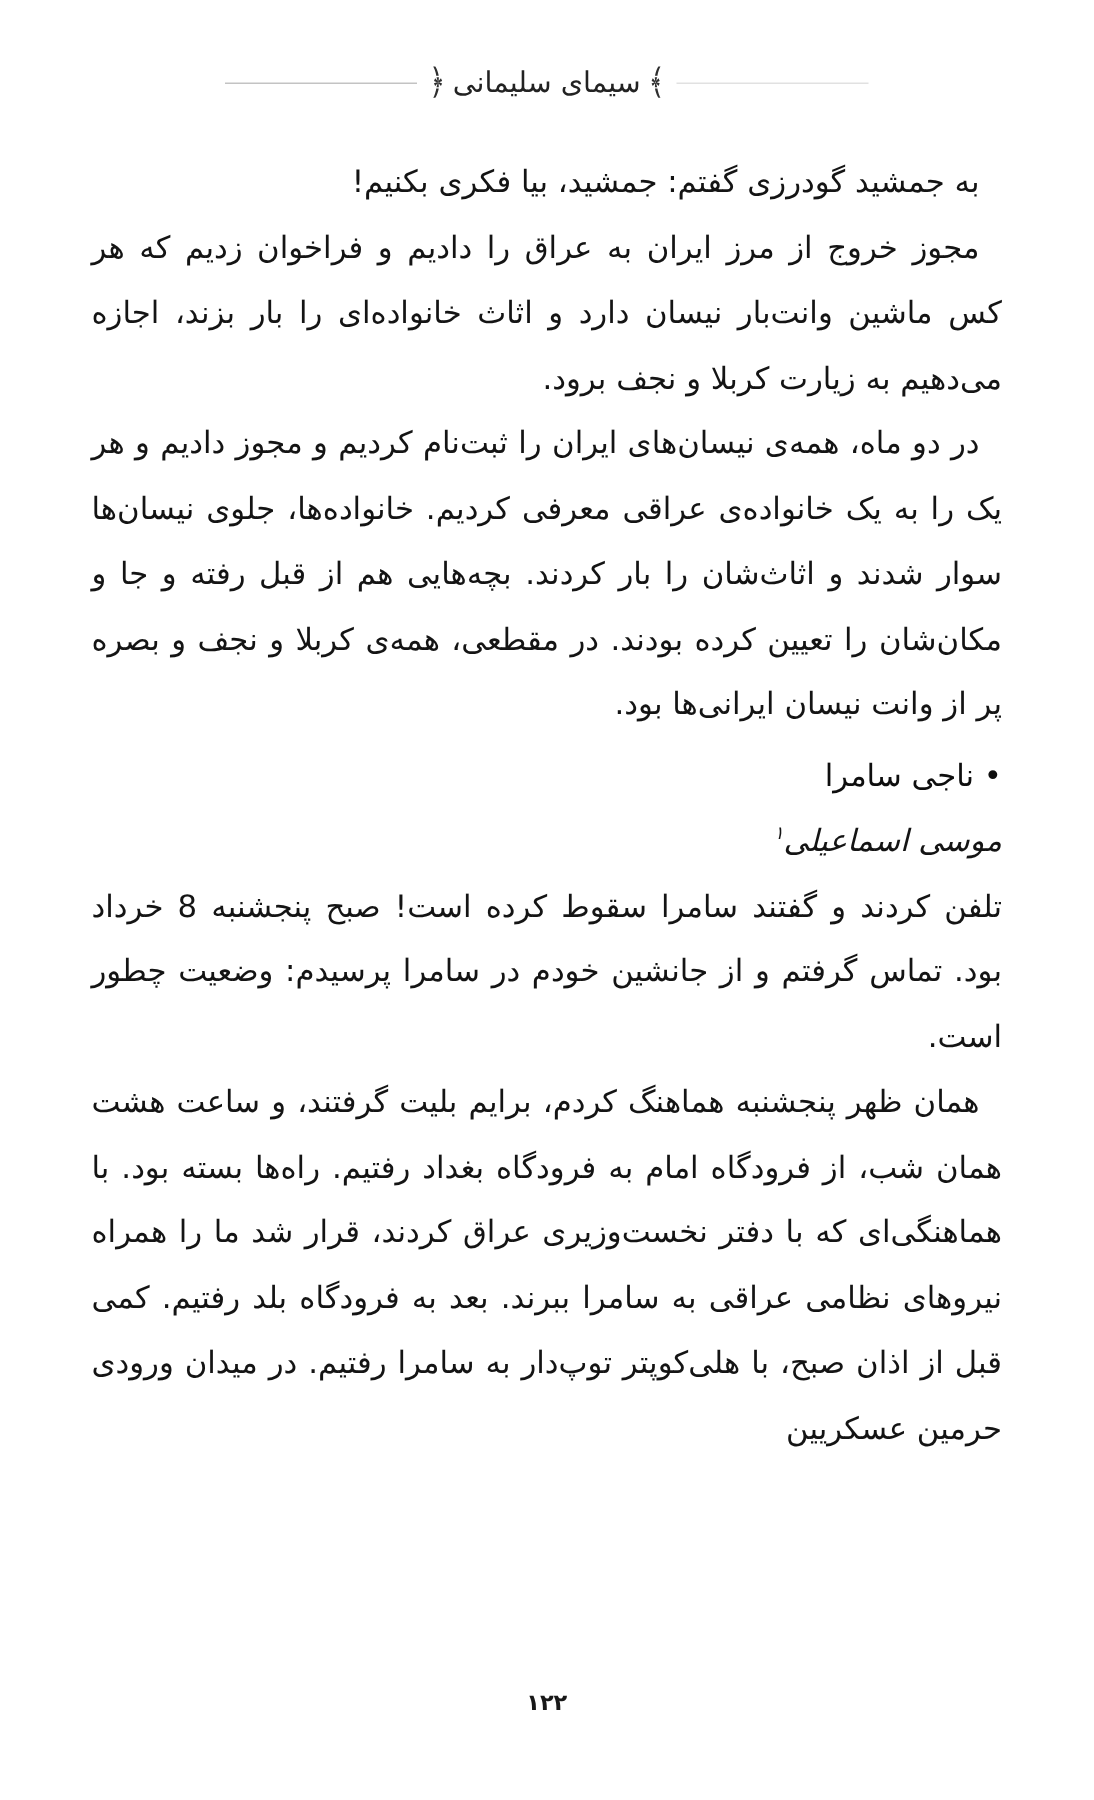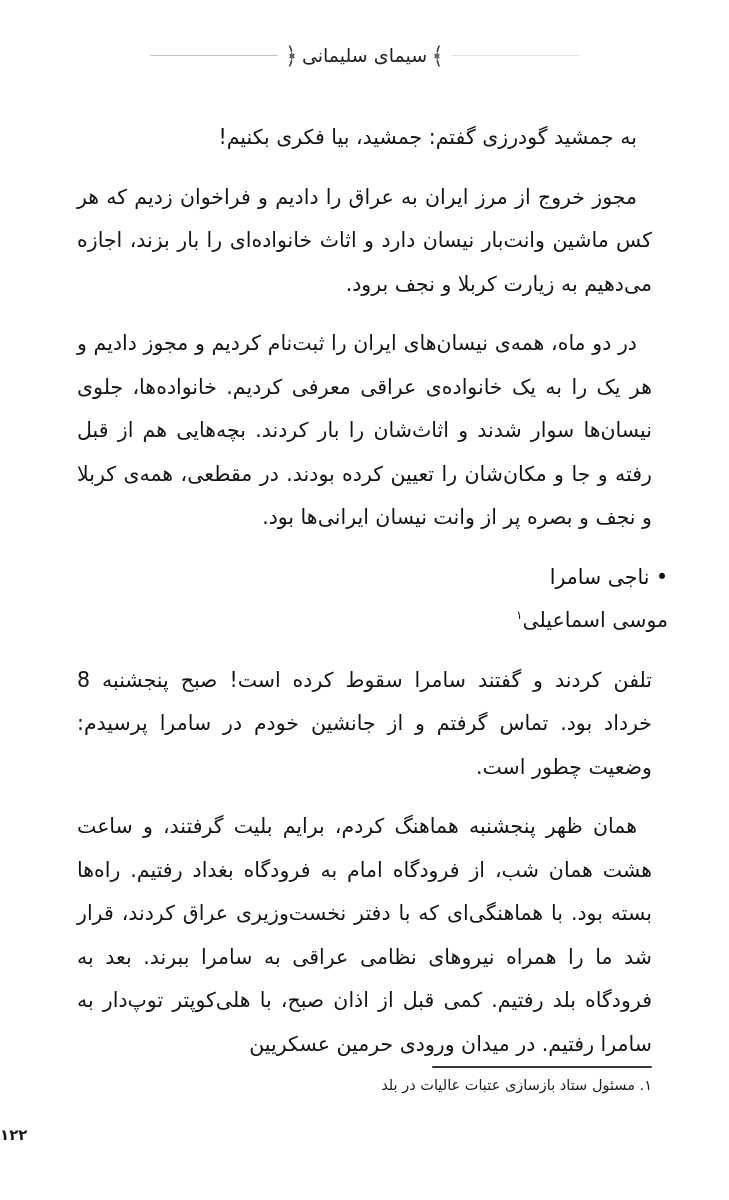--- a/index.html
+++ b/index.html
@@ -54,29 +54,29 @@
     position: absolute;
     top: 100px;
     right: 61px;
     width: 607px;
     direction: rtl;
     text-align: justify;
     font-size: 20.5px;
     line-height: 43.5px;
     color: #141414;
   }
-  .para { margin: 16px; text-indent: 15px; }
+  .para { margin: 0; text-indent: 15px; }
   .para.noindent { text-indent: 0; }
   .section-heading {
     margin: 4px 0 0 0;
     text-indent: 0;
     font-weight: normal;
     color: #0e0e0e;
   }
-  .author-line { margin: 0; text-indent: 0; }
+  .author-line { margin: 0; text-indent: 0; font-style: italic; }
   .author-line sup {
     font-size: 12px;
     line-height: 0;
     vertical-align: 8px;
   }
 
   
   .footnote-block {
     position: absolute;
     top: 1066px;
@@ -95,20 +95,21 @@
     font-size: 14.5px;
     color: #1a1a1a;
     white-space: nowrap;
   }
 
   
   .page-number {
     position: absolute;
     top: 1126px;
     left: 0; right: 0;
+    text-align: center;
     font-size: 15px;
     font-weight: bold;
     color: #181818;
   }
 </style>
 </head>
 <body>
 
 <div class="page">
 
@@ -129,20 +130,16 @@
 
     <p class="para section-heading">• ناجی سامرا</p>
 
     <p class="para author-line"><span>موسی اسماعیلی</span><sup>۱</sup></p>
 
     <p class="para noindent">تلفن کردند و گفتند سامرا سقوط کرده است! صبح پنجشنبه 8 خرداد بود. تماس گرفتم و از جانشین خودم در سامرا پرسیدم: وضعیت چطور است.</p>
 
     <p class="para"><span>همان ظهر پنجشنبه هماهنگ کردم، برایم بلیت گرفتند، و ساعت هشت همان شب، از فرودگاه امام به فرودگاه بغداد رفتیم. راه‌ها بسته بود. با هماهنگی‌ای که با دفتر نخست‌وزیری عراق کردند، قرار شد ما را همراه نیروهای نظامی عراقی به سامرا ببرند. بعد به فرودگاه بلد رفتیم. کمی قبل از اذان صبح، با هلی‌کوپتر توپ‌دار به سامرا رفتیم. در میدان ورودی حرمین عسکریین</span></p>
   </div>
 
-  <div class="footnote-block">
-    <div class="footnote-rule"></div>
-    <div class="footnote-text">۱. مسئول ستاد بازسازی عتبات عالیات در بلد</div>
-  </div>
 
   <div class="page-number">۱۲۲</div>
 
 </div>
 
 </body></html>

